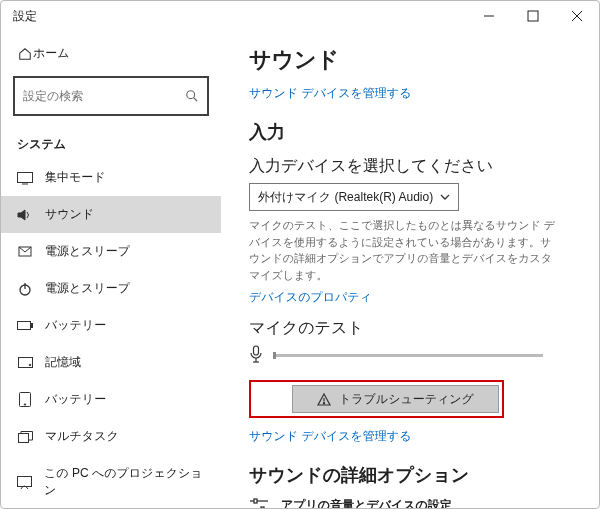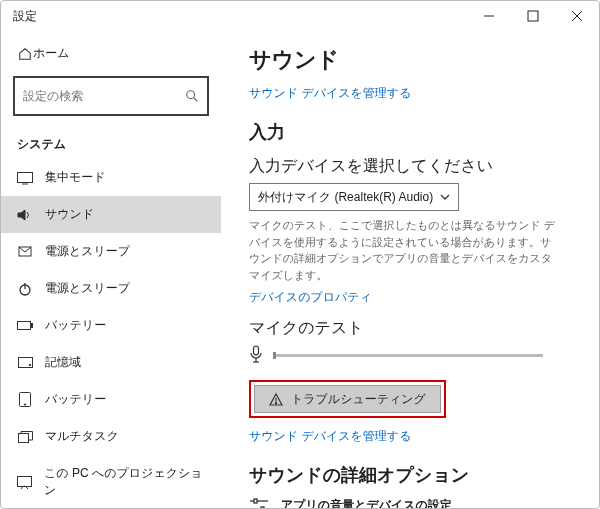--- a/index.html
+++ b/index.html
@@ -26,21 +26,21 @@
   h1 { font-size: 22px; font-weight: 600; margin-bottom: 10px; }
   h2 { font-size: 18px; font-weight: 600; margin: 18px 0 10px; }
   .link { color: #0067c0; font-size: 12px; cursor: default; margin: 4px 0; }
   .select { border: 1px solid #777; width: 210px; height: 28px; display: flex; align-items: center; padding: 0 8px; margin: 6px 0; font-size: 12px; justify-content: space-between; }
   .desc { font-size: 11px; color: #666; line-height: 1.5; margin: 6px 0; max-width: 310px; }
   .label { font-size: 16px; margin-top: 12px; }
   .mic-row { display: flex; align-items: center; gap: 10px; margin: 6px 0 14px; }
   .meter { flex: 0 0 270px; height: 3px; background: #bbb; position: relative; }
   .meter::before { content: ''; position: absolute; left: 0; top: -2px; width: 3px; height: 7px; background: #888; }
   .tbtn-wrap { border: 2px solid #d10000; padding: 3px; display: inline-block; }
-  .tbtn { border: 1px solid #999; background: #ccc; height: 28px; padding: 0 14px; display: flex; align-items: center; gap: 8px; font-size: 12px; }
+  .tbtn { border: 1px solid #999; background: #ccc; height: 28px; padding: 0 24px; display: flex; align-items: center; gap: 8px; font-size: 12px; margin-left: 38px; }
   .app-vol { display: flex; gap: 12px; margin-top: 8px; font-family: Liberation Mono, monospace; }
   .app-vol-text { flex: 1; }
   .app-vol-title { font-size: 12px; font-weight: 600; }
   svg { overflow: visible; }
 </style>
 </head>
 <body>
 
 <div class="window">
   <div class="titlebar">

